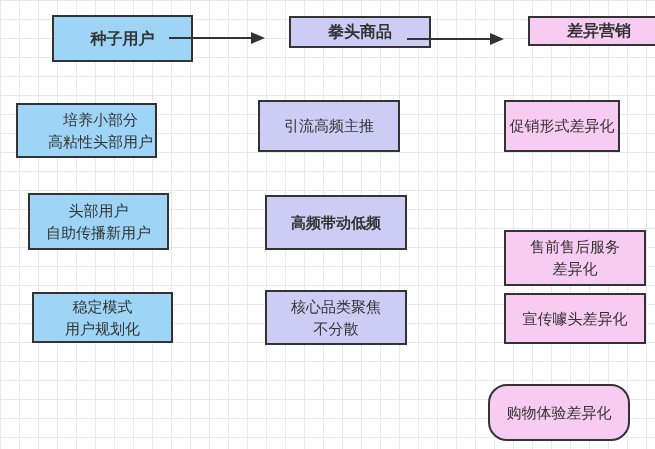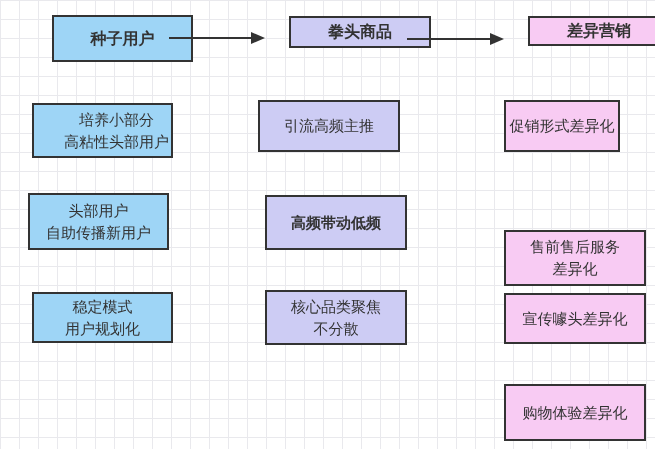--- a/index.html
+++ b/index.html
@@ -47,39 +47,39 @@
     border-bottom: 6px solid transparent;
     border-left: 14px solid #333333;
   }
 </style>
 </head>
 <body>
 
 <div id="canvas">
 
   <div class="node header" style="left: 28px; top: 15px; width: 141px; height: 47px; background-color: rgb(158, 213, 246);">种子用户</div>
-  <div class="node" style="left: 32px; top: 103px; width: 141px; height: 55px; background-color: rgb(158, 213, 246); padding-left: 28px;">培养小部分
+  <div class="node" style="left: 16px; top: 103px; width: 141px; height: 55px; background-color: rgb(158, 213, 246); padding-left: 28px;">培养小部分
 高粘性头部用户</div>
   <div class="node" style="left: 28px; top: 193px; width: 141px; height: 57px; background-color: rgb(158, 213, 246);">头部用户
 自助传播新用户</div>
   <div class="node" style="left: 32px; top: 292px; width: 141px; height: 51px; background-color: rgb(158, 213, 246);">稳定模式
 用户规划化</div>
 
   <div class="node header" style="left: 265px; top: 16px; width: 142px; height: 32px; background-color: rgb(205, 204, 244);">拳头商品</div>
   <div class="node" style="left: 258px; top: 100px; width: 142px; height: 52px; background-color: rgb(205, 204, 244);">引流高频主推</div>
   <div class="node" style="left: 265px; top: 195px; width: 142px; height: 55px; background-color: rgb(205, 204, 244); font-weight: bold;">高频带动低频</div>
   <div class="node" style="left: 265px; top: 290px; width: 142px; height: 55px; background-color: rgb(205, 204, 244);">核心品类聚焦
 不分散</div>
 
   <div class="node header" style="left: 504px; top: 16px; width: 142px; height: 30px; background-color: rgb(248, 203, 243); text-align: center;">差异营销</div>
   <div class="node" style="left: 504px; top: 100px; width: 116px; height: 52px; background-color: rgb(248, 203, 243);">促销形式差异化</div>
   <div class="node" style="left: 504px; top: 194px; width: 142px; height: 56px; background-color: rgb(248, 203, 243); margin-top: 36px;">售前售后服务
 差异化</div>
   <div class="node" style="left: 504px; top: 293px; width: 142px; height: 51px; background-color: rgb(248, 203, 243);">宣传噱头差异化</div>
-  <div class="node" style="left: 504px; top: 384px; width: 142px; height: 57px; background-color: rgb(248, 203, 243);">购物体验差异化</div>
+  <div class="node" style="left: 488px; top: 384px; width: 142px; height: 57px; background-color: rgb(248, 203, 243); border-radius: 19px;">购物体验差异化</div>
 
   <div>
     <div class="edge-line" style="left:169px; top:37px; width:84px;"></div>
     <div class="edge-head" style="left:251px; top:32px;"></div>
   </div>
 
   <div>
     <div class="edge-line" style="left:407px; top:38px; width:85px;"></div>
     <div class="edge-head" style="left:490px; top:33px;"></div>
   </div>

